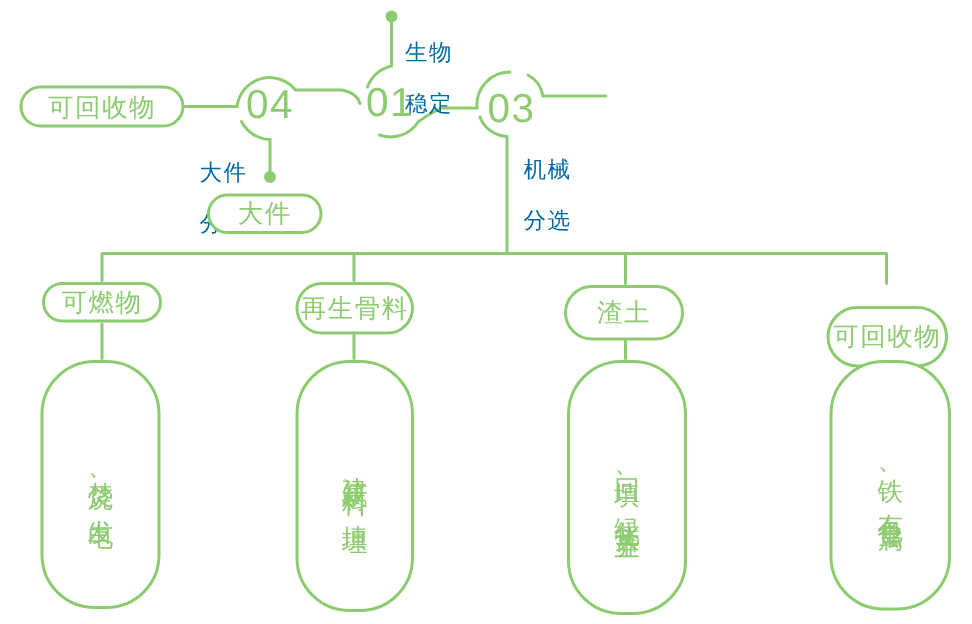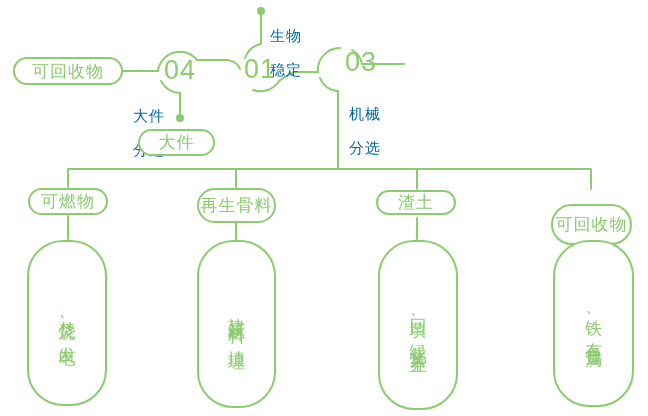--- a/index.html
+++ b/index.html
@@ -29,27 +29,27 @@
   }
   .vbox .vtext{
     writing-mode:vertical-rl;text-orientation:upright;
     color:#8ccb70;font-size:17px;letter-spacing:3px;white-space:nowrap;
   }
   
   #pill-source{left:13px;top:57px;width:110px;height:28px;}
   #pill-bulky{left:138px;top:129px;width:77px;height:27px;}
   #num-01{left:180px;top:70px;}
   #num-02{left:260px;top:69px;}
-  #num-03{left:341px;top:62px;margin-left:20px;}
+  #num-03{left:341px;top:73px;}
   #lbl-step1{left:133px;top:90px;}
   #lbl-step2{left:270px;top:10px;}
   #lbl-step3{left:349px;top:88px;text-align:center;}
   #pill-out-0{left:28px;top:188px;width:80px;height:27px;}
   #pill-out-1{left:197px;top:188px;width:79px;height:35px;}
-  #pill-out-2{left:376px;top:190px;width:80px;height:25px;}
+  #pill-out-2{left:376px;top:190px;width:80px;height:37px;}
   #pill-out-3{left:551px;top:204px;width:81px;height:41px;font-family:Liberation Mono, monospace;}
   #box-out-0{left:27px;top:240px;width:80px;height:166px;}
   #box-out-1{left:197px;top:240px;width:79px;height:168px;}
   #box-out-2{left:378px;top:240px;width:80px;height:170px;}
   #box-out-3{left:553px;top:240px;width:81px;height:167px;}
 </style>
 </head>
 <body>
 
 <div id="stage">

